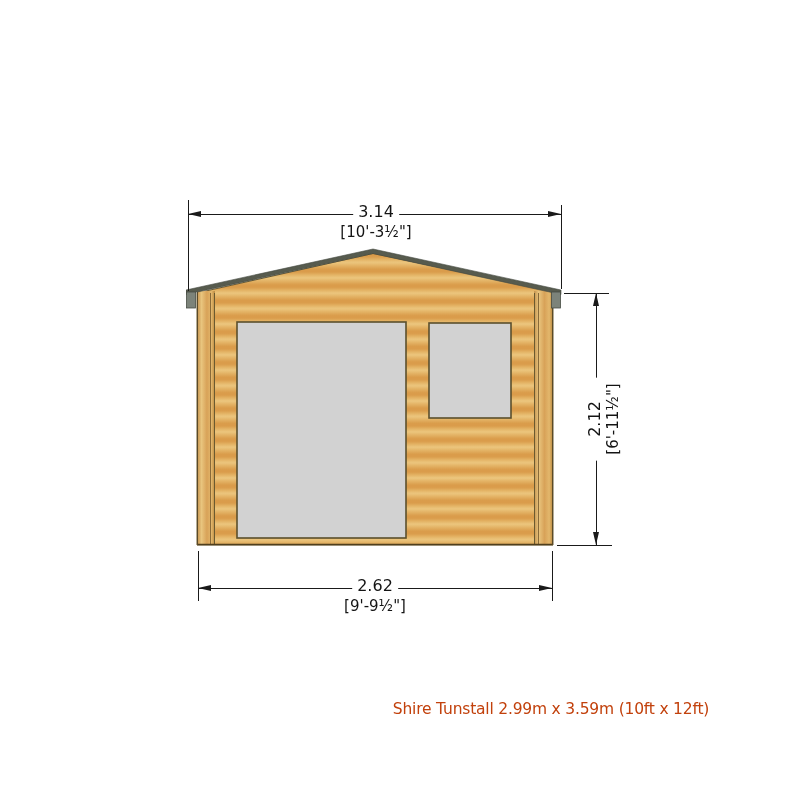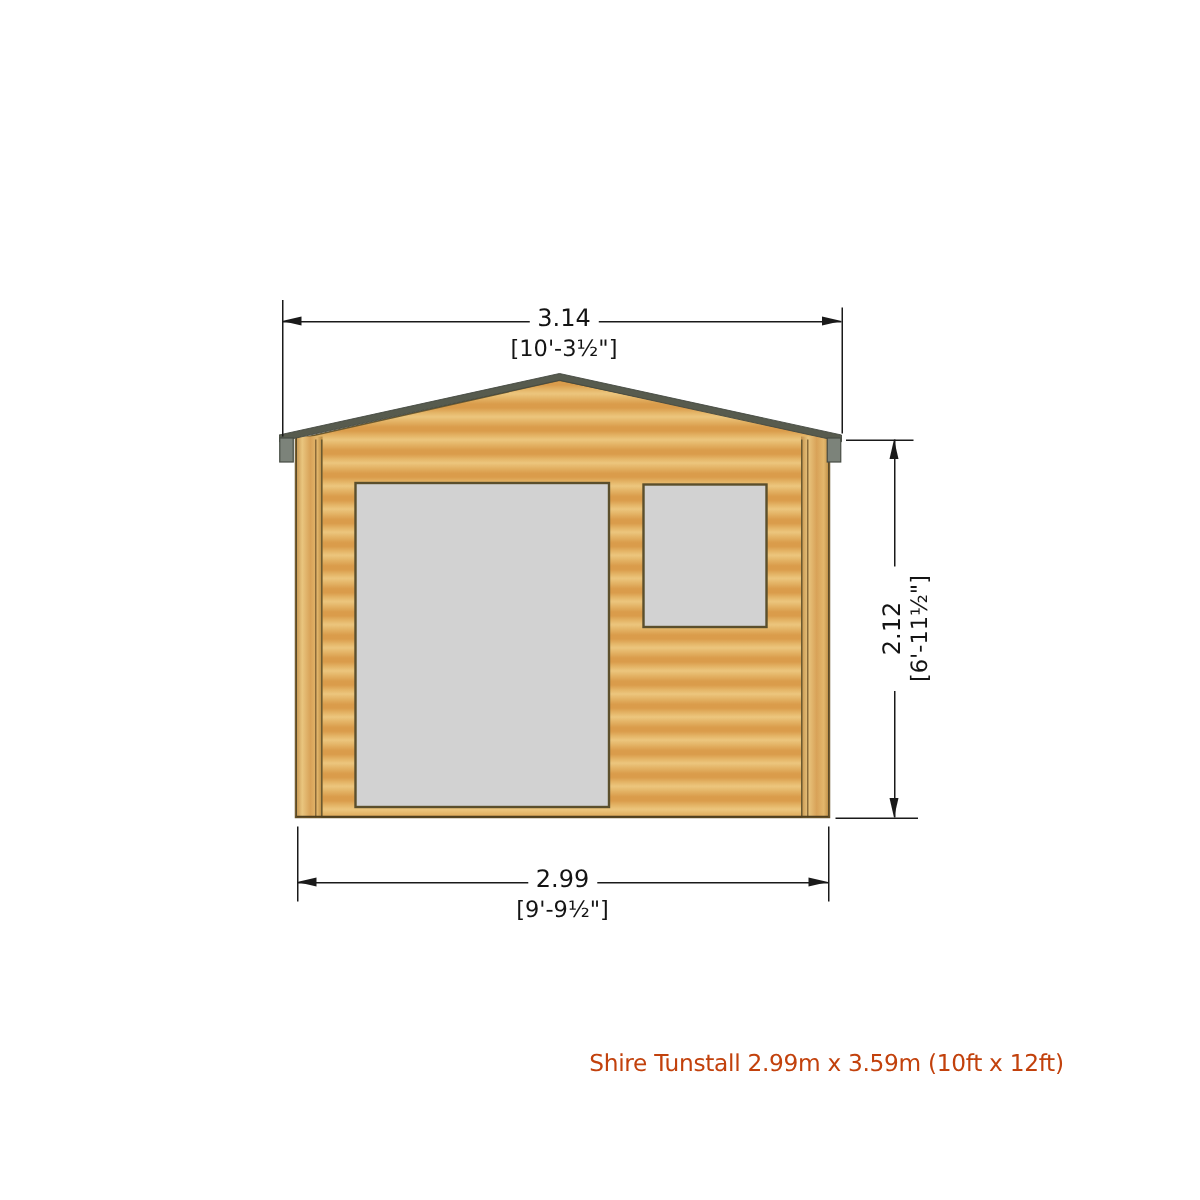--- a/index.html
+++ b/index.html
@@ -135,18 +135,18 @@
   <div class="dlabel-rot">
     <div class="l1">2.12</div>
     <div class="l2">[6'-11½"]</div>
   </div>
 
   <div class="dline v" id="ext-bottom-left"></div>
   <div class="dline v" id="ext-bottom-right"></div>
   <div class="dline h" id="line-bottom"></div>
   <div class="arr left" id="arr-bottom-left"></div>
   <div class="arr right" id="arr-bottom-right"></div>
-  <div class="dlabel" id="label-bottom-metric">2.99</div>
+  <div class="dlabel" id="label-bottom-metric">2.62</div>
   <div class="dlabel sub" id="label-bottom-imperial">[9'-9½"]</div>
 
   <div class="caption">Shire Tunstall 2.99m x 3.59m (10ft x 12ft)</div>
 
 </div>
 
 </body></html>

